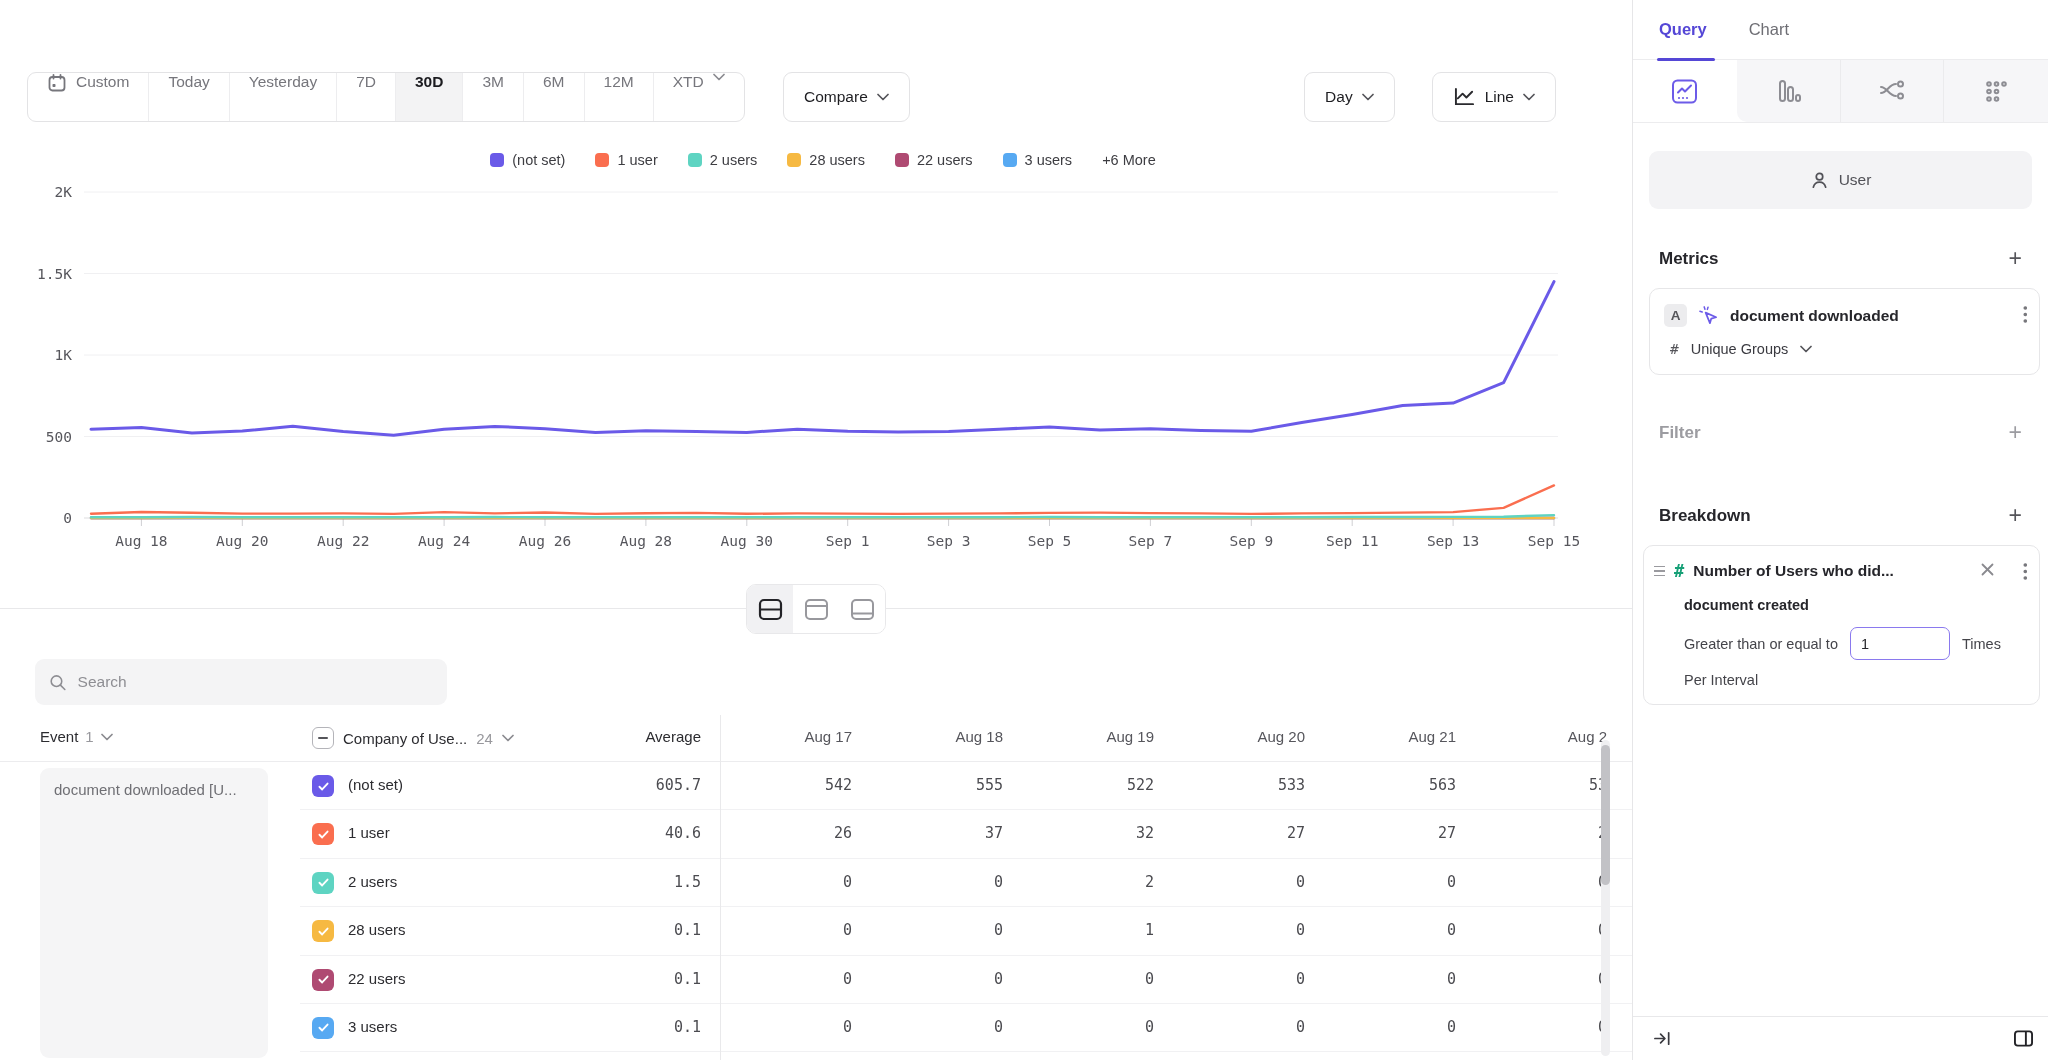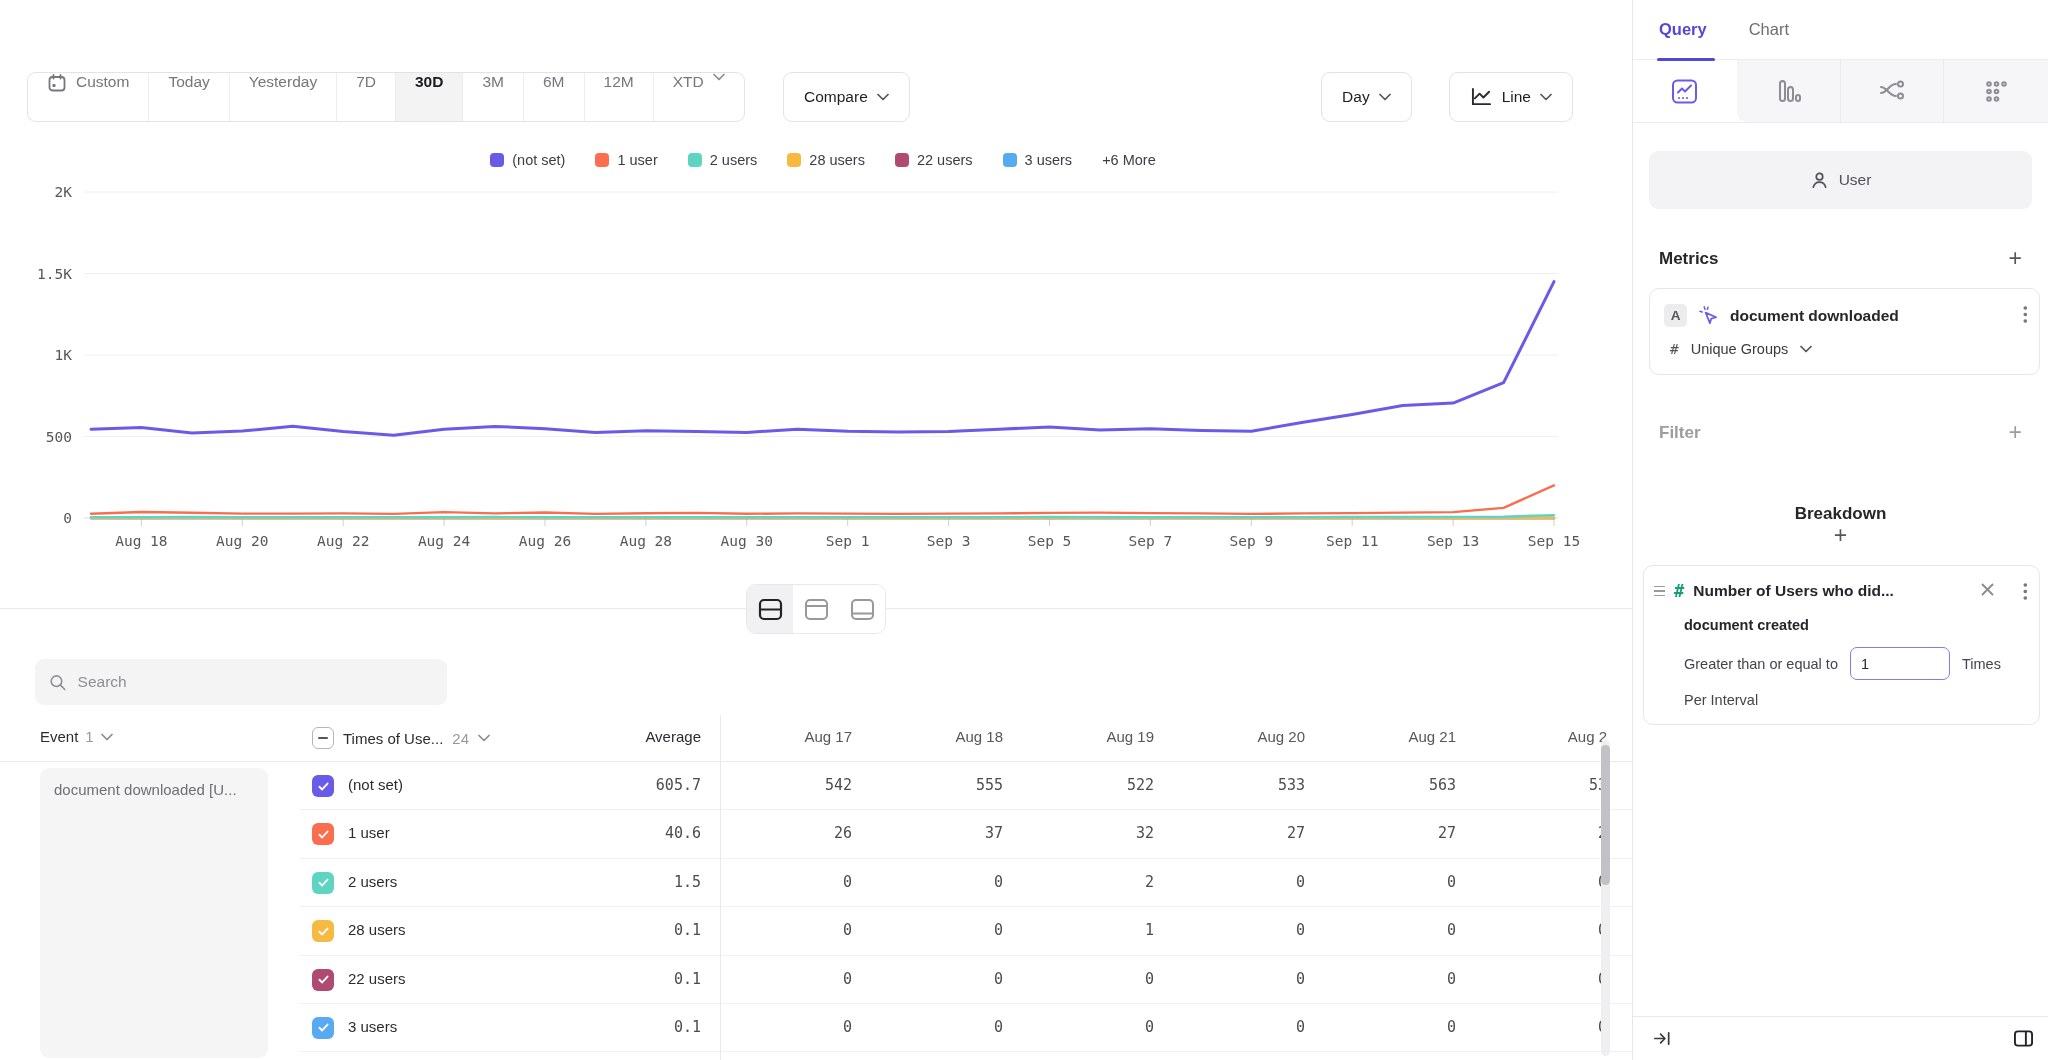--- a/index.html
+++ b/index.html
@@ -10,21 +10,21 @@
   .panel { position:absolute; left:1632px; top:0; width:416px; height:1060px; background:#fff; border-left:1px solid #e6e6e8; }
 
   
   .toolbar { position:absolute; top:72px; left:27px; right:40px; height:50px; }
   .range-group { position:absolute; left:0; top:0; height:50px; display:flex; border:1px solid #e3e3e5; border-radius:9px; overflow:hidden; background:#fff; }
   .range-cell { display:flex; align-items:flex-start; gap:9px; padding:0 19px; font-size:15.5px; color:#76767c; border-right:1px solid #ededef; cursor:pointer; white-space:nowrap; }
   .range-cell:last-child { border-right:none; }
   .range-cell.active { background:#f3f3f4; color:#1c1c20; font-weight:700; }
   .btn { display:inline-flex; align-items:center; gap:9px; height:50px; padding:0 20px; border:1px solid #e3e3e5; border-radius:9px; background:#fff; font-size:15.5px; color:#1e1e22; font-weight:500; cursor:pointer; }
   .compare-btn { position:absolute; left:756px; top:0; }
-  .toolbar-right { position:absolute; right:19px; top:0; display:flex; gap:37px; }
+  .toolbar-right { position:absolute; right:36px; top:0; display:flex; gap:37px; }
   .chev { width:12px; height:8px; color:#55555a; }
   .chev.light { color:#8b8b90; }
 
   
   .legend { position:absolute; top:152px; left:90px; width:1466px; display:flex; justify-content:center; align-items:center; gap:30px; font-size:14.5px; color:#3d3d42; }
   .legend-item { display:flex; align-items:center; gap:8px; cursor:pointer; }
   .swatch { width:14px; height:14px; border-radius:4px; }
   .legend-more { color:#3d3d42; font-weight:500; cursor:pointer; }
 
   
@@ -289,21 +289,21 @@
           <svg class="chev light" viewBox="0 0 12 8">
               <path d="M1 1.5l5 5 5-5" stroke="currentColor" stroke-width="1.7" fill="none" stroke-linecap="round" stroke-linejoin="round"></path>
             </svg>
         </div>
         <div class="th-breakdown">
           <span class="cb-minus">
             <svg width="12" height="12" viewBox="0 0 12 12">
                 <line x1="2" y1="6" x2="10" y2="6" stroke="#55555a" stroke-width="2" stroke-linecap="round"></line>
               </svg>
           </span>
-          <span>Times of Use...</span>
+          <span>Company of Use...</span>
           <span class="th-count">24</span>
           <svg class="chev light" viewBox="0 0 12 8">
               <path d="M1 1.5l5 5 5-5" stroke="currentColor" stroke-width="1.7" fill="none" stroke-linecap="round" stroke-linejoin="round"></path>
             </svg>
         </div>
         <div class="th-avg">Average</div>
         <div id="date-headers">
             <span class="th-date" style="left: 720px;">Aug 17</span>
             <span class="th-date" style="left: 871px;">Aug 18</span>
             <span class="th-date" style="left: 1022px;">Aug 19</span>
@@ -505,21 +505,21 @@
             <path d="M1 1.5l5 5 5-5" stroke="currentColor" stroke-width="1.7" fill="none" stroke-linecap="round" stroke-linejoin="round"></path>
           </svg>
       </div>
     </div>
 
     <div class="section-head" style="margin-top:46px;">
       <span class="section-title muted">Filter</span>
       <span class="plus-btn" style="color:#9c9ca1;">+</span>
     </div>
 
-    <div class="section-head" style="margin-top:60px;flex-direction:column;">
+    <div class="section-head" style="margin-top:60px;">
       <span class="section-title">Breakdown</span>
       <span class="plus-btn">+</span>
     </div>
 
     <div class="bd-card">
       <div class="bd-title-row">
         <span class="drag-handle">
             <span></span>
             <span></span>
             <span></span>

